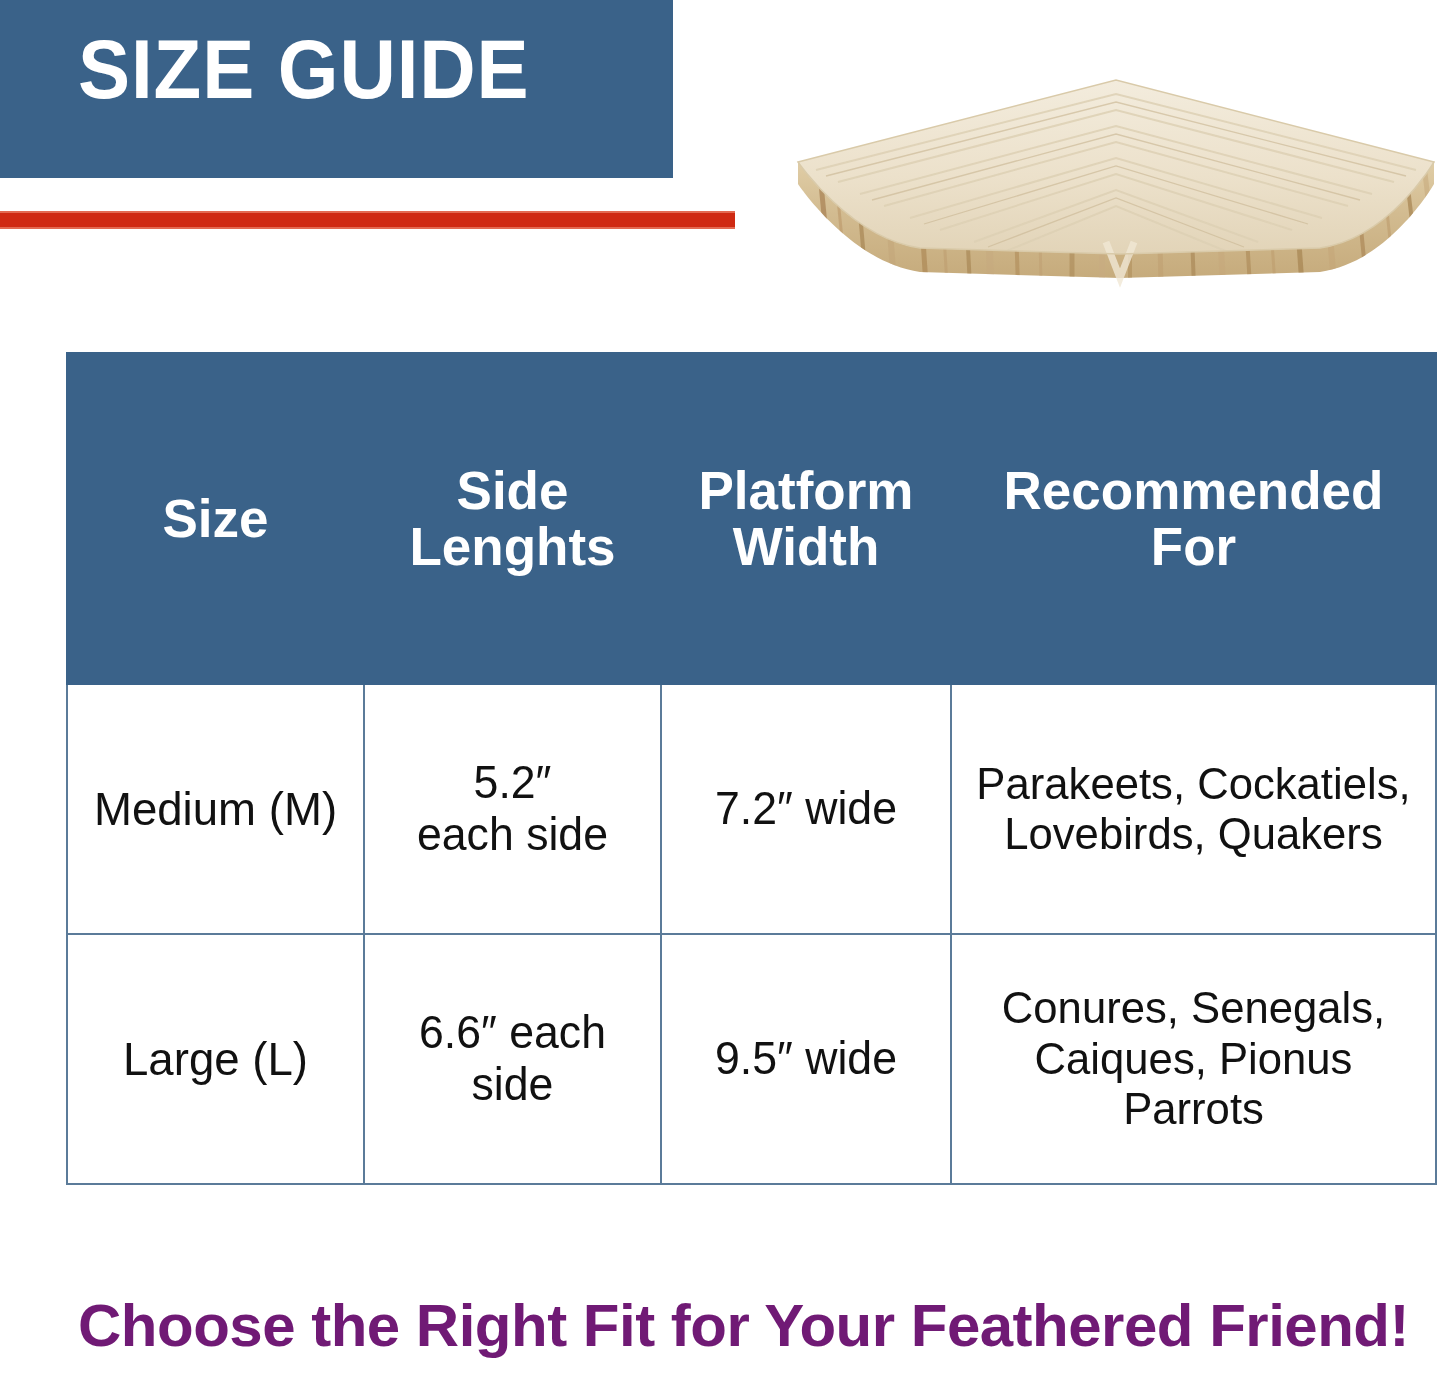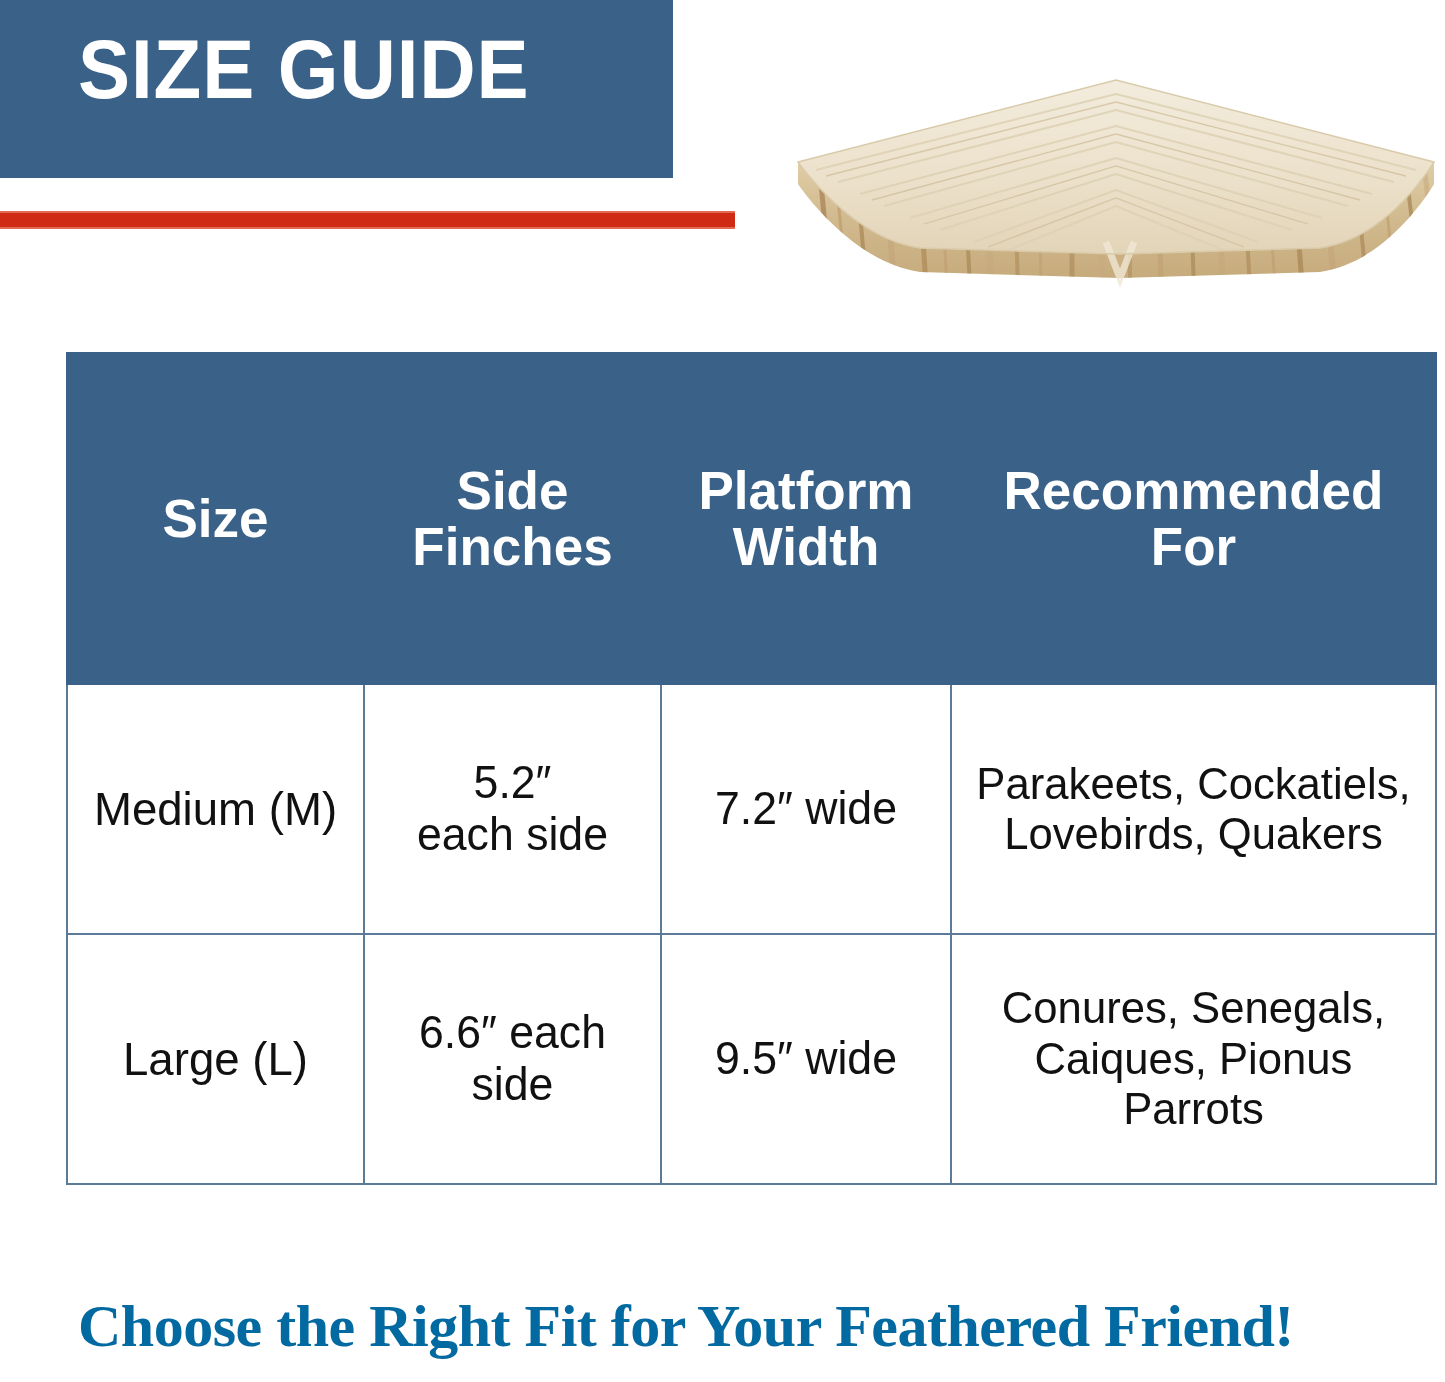--- a/index.html
+++ b/index.html
@@ -112,25 +112,25 @@
 
   .cell-line { display: block; white-space: nowrap; }
   .cell-wrap { display: block; }
 
   
   #tagline {
     position: absolute;
     left: 78px;
     top: 1296px;
     width: 1350px;
-    font-family: Liberation Serif, serif;
+    font-family: Liberation Sans, sans-serif;
     font-weight: bold;
     font-size: 60px;
     line-height: 1;
-    color: #0369a1;
+    color: #701a75;
     white-space: nowrap;
     letter-spacing: -0.5px;
   }
 </style>
 </head>
 <body>
 
 <div id="title-banner">
   <div id="title-text">SIZE GUIDE</div>
 </div>
@@ -213,21 +213,21 @@
 
     <path d="M8,96 L326,14 L644,96 C644,96 600,172 530,182 L330,188 L130,182 C60,172 8,96 8,96 Z" fill="none" stroke="#d9caa9" stroke-width="1.5"></path>
     <path d="M8,118 C8,118 60,196 130,206 L330,212 L530,206 C600,196 644,118 644,118" fill="none" stroke="#bda madeup" stroke-width="0"></path>
   </svg>
 </div>
 
 <table id="size-table">
   <thead>
     <tr>
       <th class="hdr-size">Size</th>
-      <th class="hdr-side">Side Finches</th>
+      <th class="hdr-side">Side Lenghts</th>
       <th class="hdr-platform">Platform Width</th>
       <th class="hdr-recommend">Recommended For</th>
     </tr>
   </thead>
   <tbody>
     <tr>
       <td class="cell-size">Medium (M)</td>
       <td class="cell-side">
         <span class="cell-line">5.2″</span>
         <span class="cell-line">each side</span>

